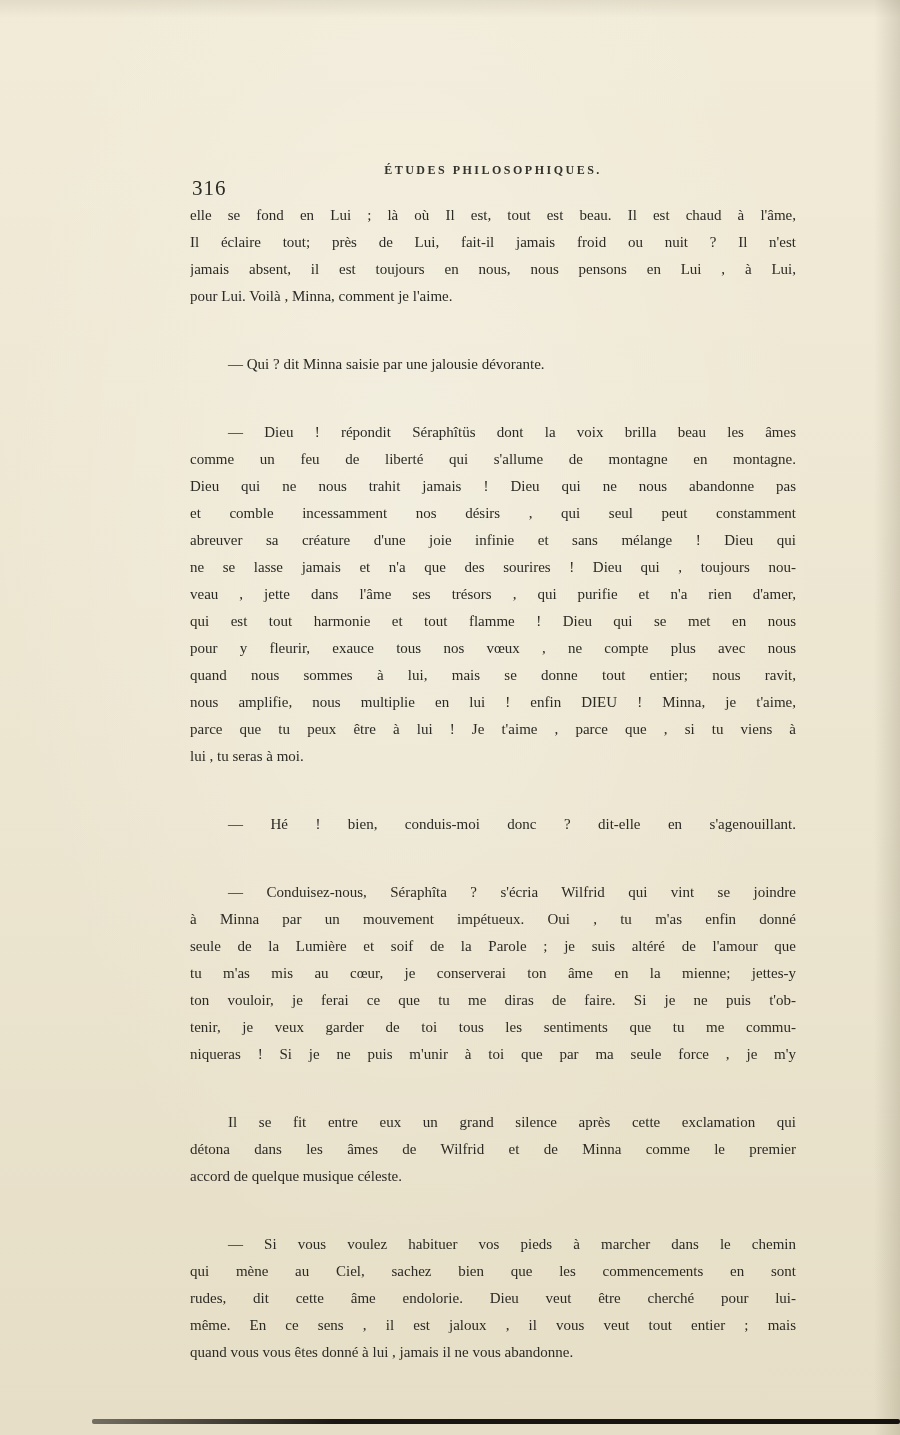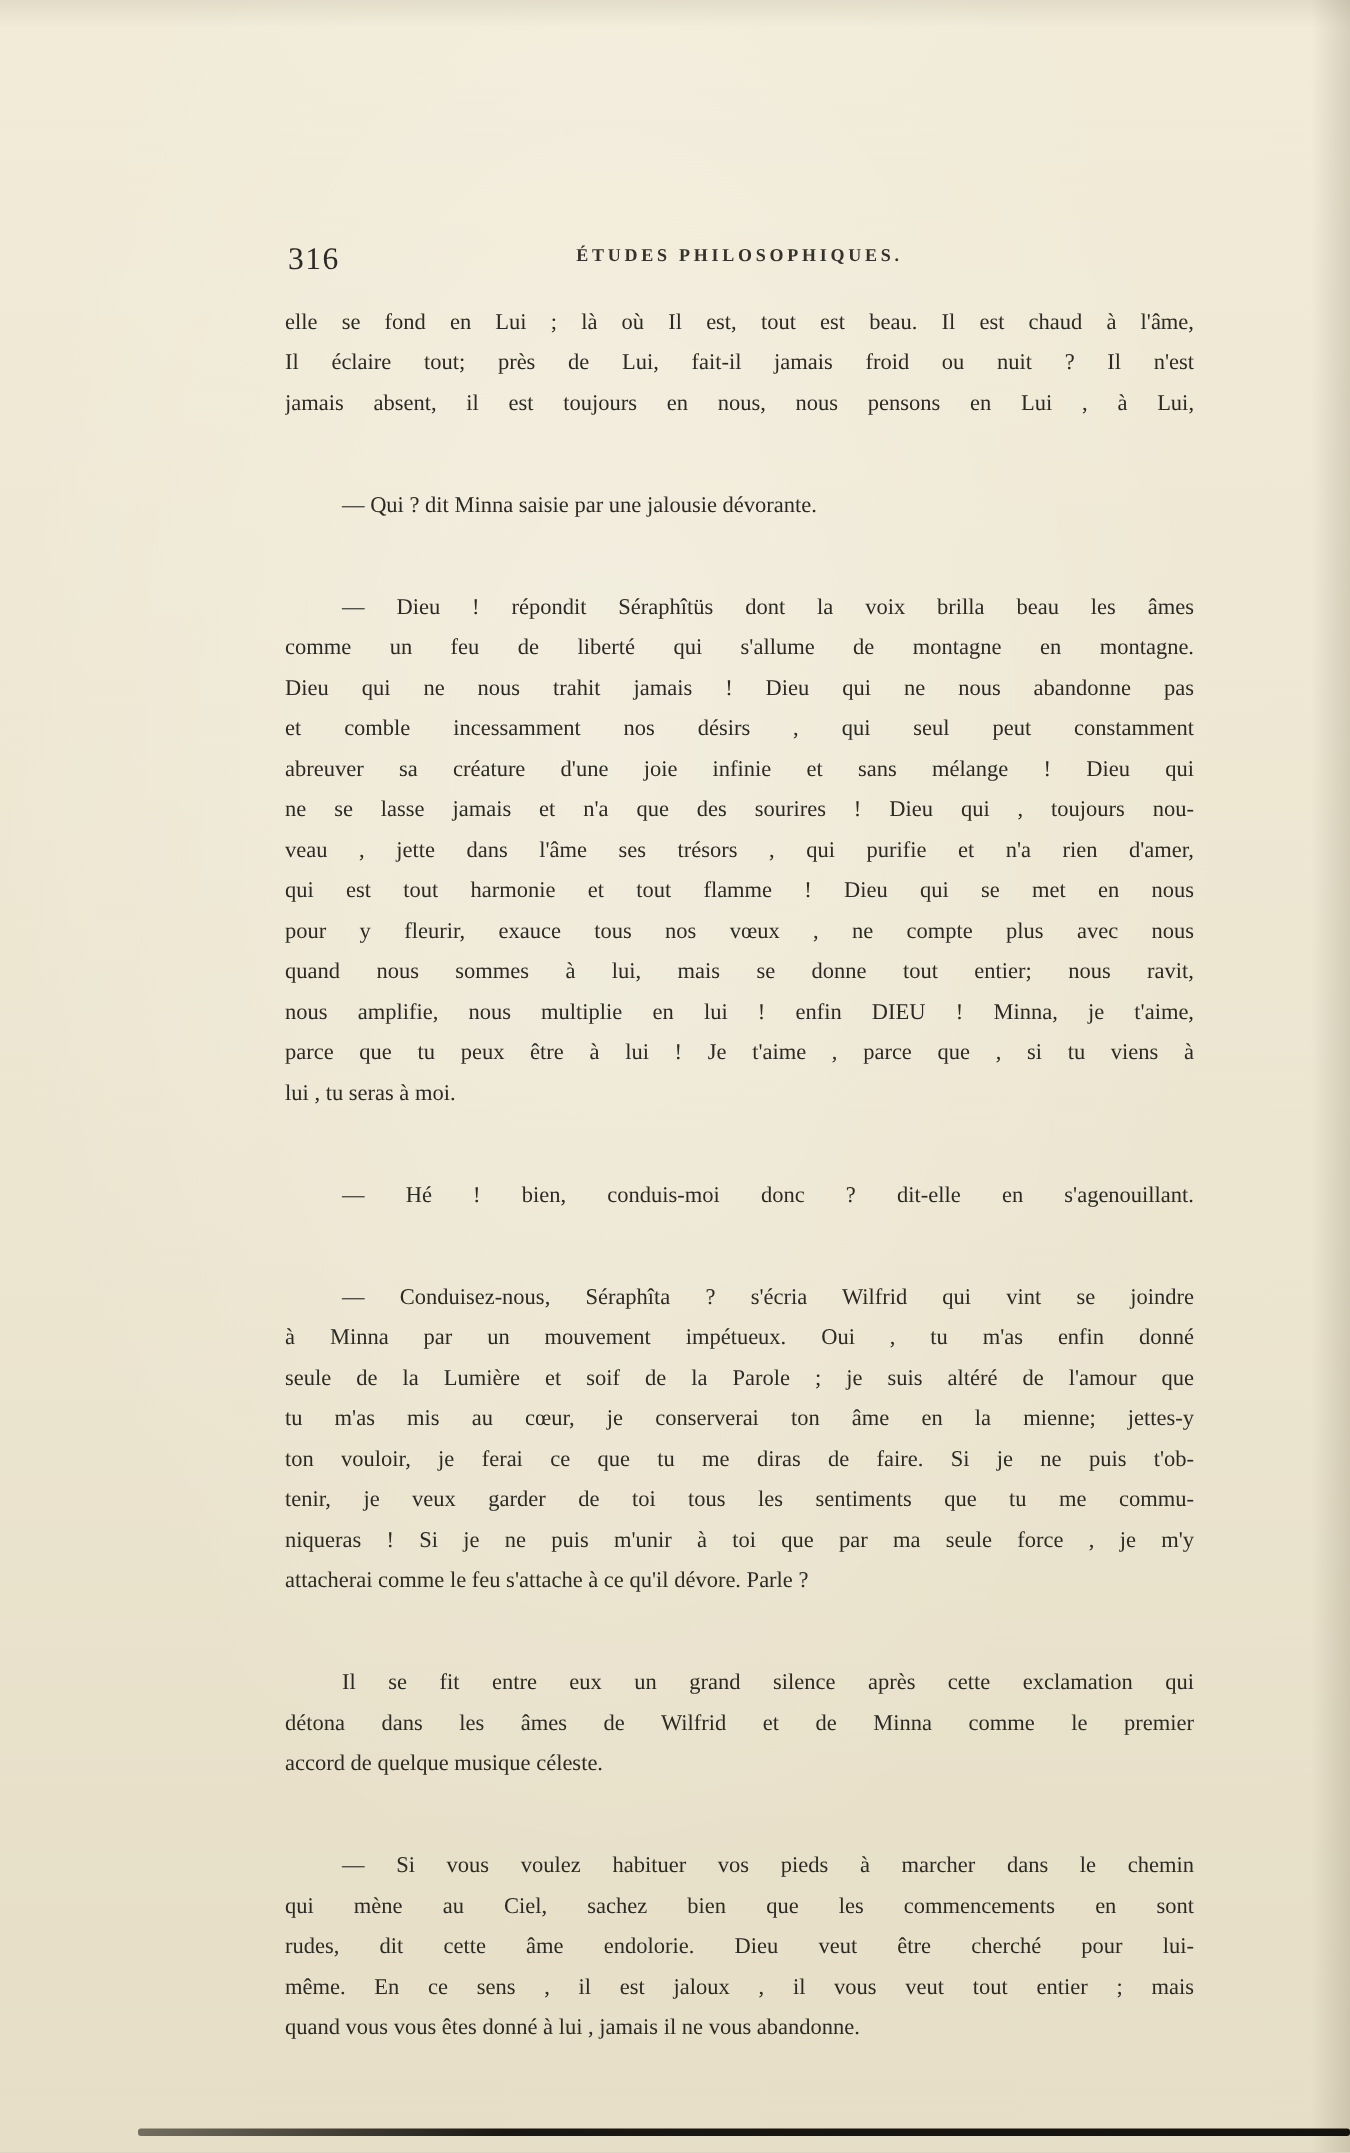--- a/index.html
+++ b/index.html
@@ -50,21 +50,21 @@
     width: 606px;
   }
   .running-head {
     position: relative;
     height: 30px;
     margin-bottom: 12px;
   }
   .page-number {
     position: absolute;
     left: 2px;
-    top: 0;
+    top: 16px;
     font-size: 21px;
     letter-spacing: 1px;
     text-align: right;
   }
   .running-title {
     position: absolute;
     left: 0; right: 0;
     top: 3px;
     text-align: center;
     font-size: 12px;
@@ -103,20 +103,21 @@
     <div class="running-head">
       <span class="page-number">316</span>
       <span class="running-title">ÉTUDES PHILOSOPHIQUES.</span>
     </div>
 
     <div class="text-block" id="text-block">
         <div class="paragraph">
           <div class="line">elle se fond en Lui ; là où Il est, tout est beau. Il est chaud à l'âme,</div>
           <div class="line">Il éclaire tout; près de Lui, fait-il jamais froid ou nuit ? Il n'est</div>
           <div class="line">jamais absent, il est toujours en nous, nous pensons en Lui , à Lui,</div>
+          <div class="line last">pour Lui. Voilà , Minna, comment je l'aime.</div>
         </div>
         <div class="paragraph">
           <div class="line last indent">— Qui ? dit Minna saisie par une jalousie dévorante.</div>
         </div>
         <div class="paragraph">
           <div class="line indent">— Dieu ! répondit Séraphîtüs dont la voix brilla beau les âmes</div>
           <div class="line">comme un feu de liberté qui s'allume de montagne en montagne.</div>
           <div class="line">Dieu qui ne nous trahit jamais ! Dieu qui ne nous abandonne pas</div>
           <div class="line">et comble incessamment nos désirs , qui seul peut constamment</div>
           <div class="line">abreuver sa créature d'une joie infinie et sans mélange ! Dieu qui</div>
@@ -133,21 +134,20 @@
           <div class="line indent">— Hé ! bien, conduis-moi donc ? dit-elle en s'agenouillant.</div>
         </div>
         <div class="paragraph">
           <div class="line indent">— Conduisez-nous, Séraphîta ? s'écria Wilfrid qui vint se joindre</div>
           <div class="line">à Minna par un mouvement impétueux. Oui , tu m'as enfin donné</div>
           <div class="line">seule de la Lumière et soif de la Parole ; je suis altéré de l'amour que</div>
           <div class="line">tu m'as mis au cœur, je conserverai ton âme en la mienne; jettes-y</div>
           <div class="line">ton vouloir, je ferai ce que tu me diras de faire. Si je ne puis t'ob-</div>
           <div class="line">tenir, je veux garder de toi tous les sentiments que tu me commu-</div>
           <div class="line">niqueras ! Si je ne puis m'unir à toi que par ma seule force , je m'y</div>
-          <div class="line last">attacherai comme le feu s'attache à ce qu'il dévore. Parle ?</div>
         </div>
         <div class="paragraph">
           <div class="line indent">Il se fit entre eux un grand silence après cette exclamation qui</div>
           <div class="line">détona dans les âmes de Wilfrid et de Minna comme le premier</div>
           <div class="line last">accord de quelque musique céleste.</div>
         </div>
         <div class="paragraph">
           <div class="line indent">— Si vous voulez habituer vos pieds à marcher dans le chemin</div>
           <div class="line">qui mène au Ciel, sachez bien que les commencements en sont</div>
           <div class="line">rudes, dit cette âme endolorie. Dieu veut être cherché pour lui-</div>

